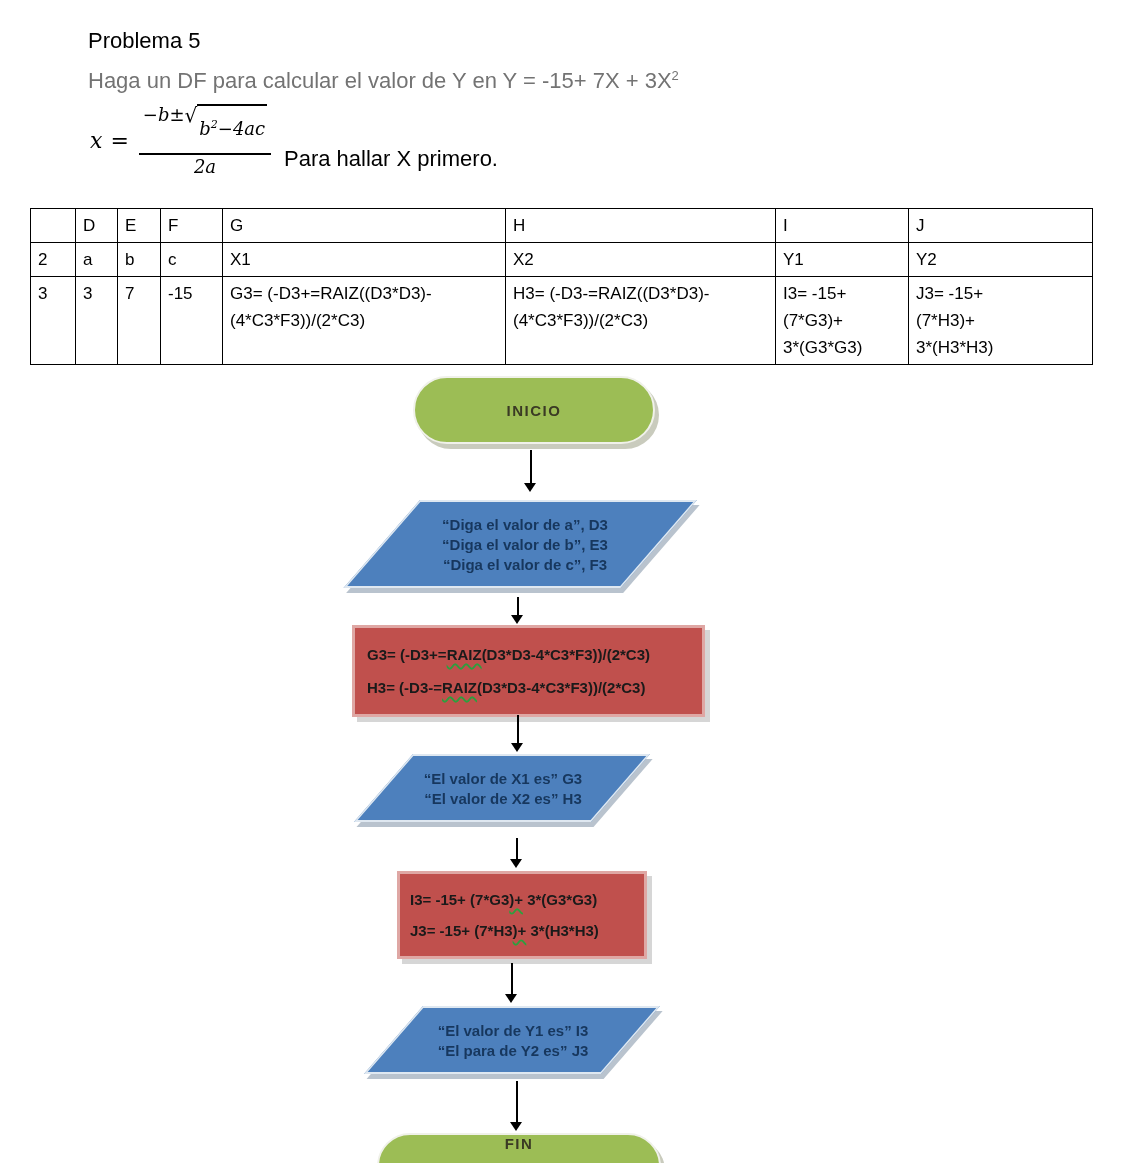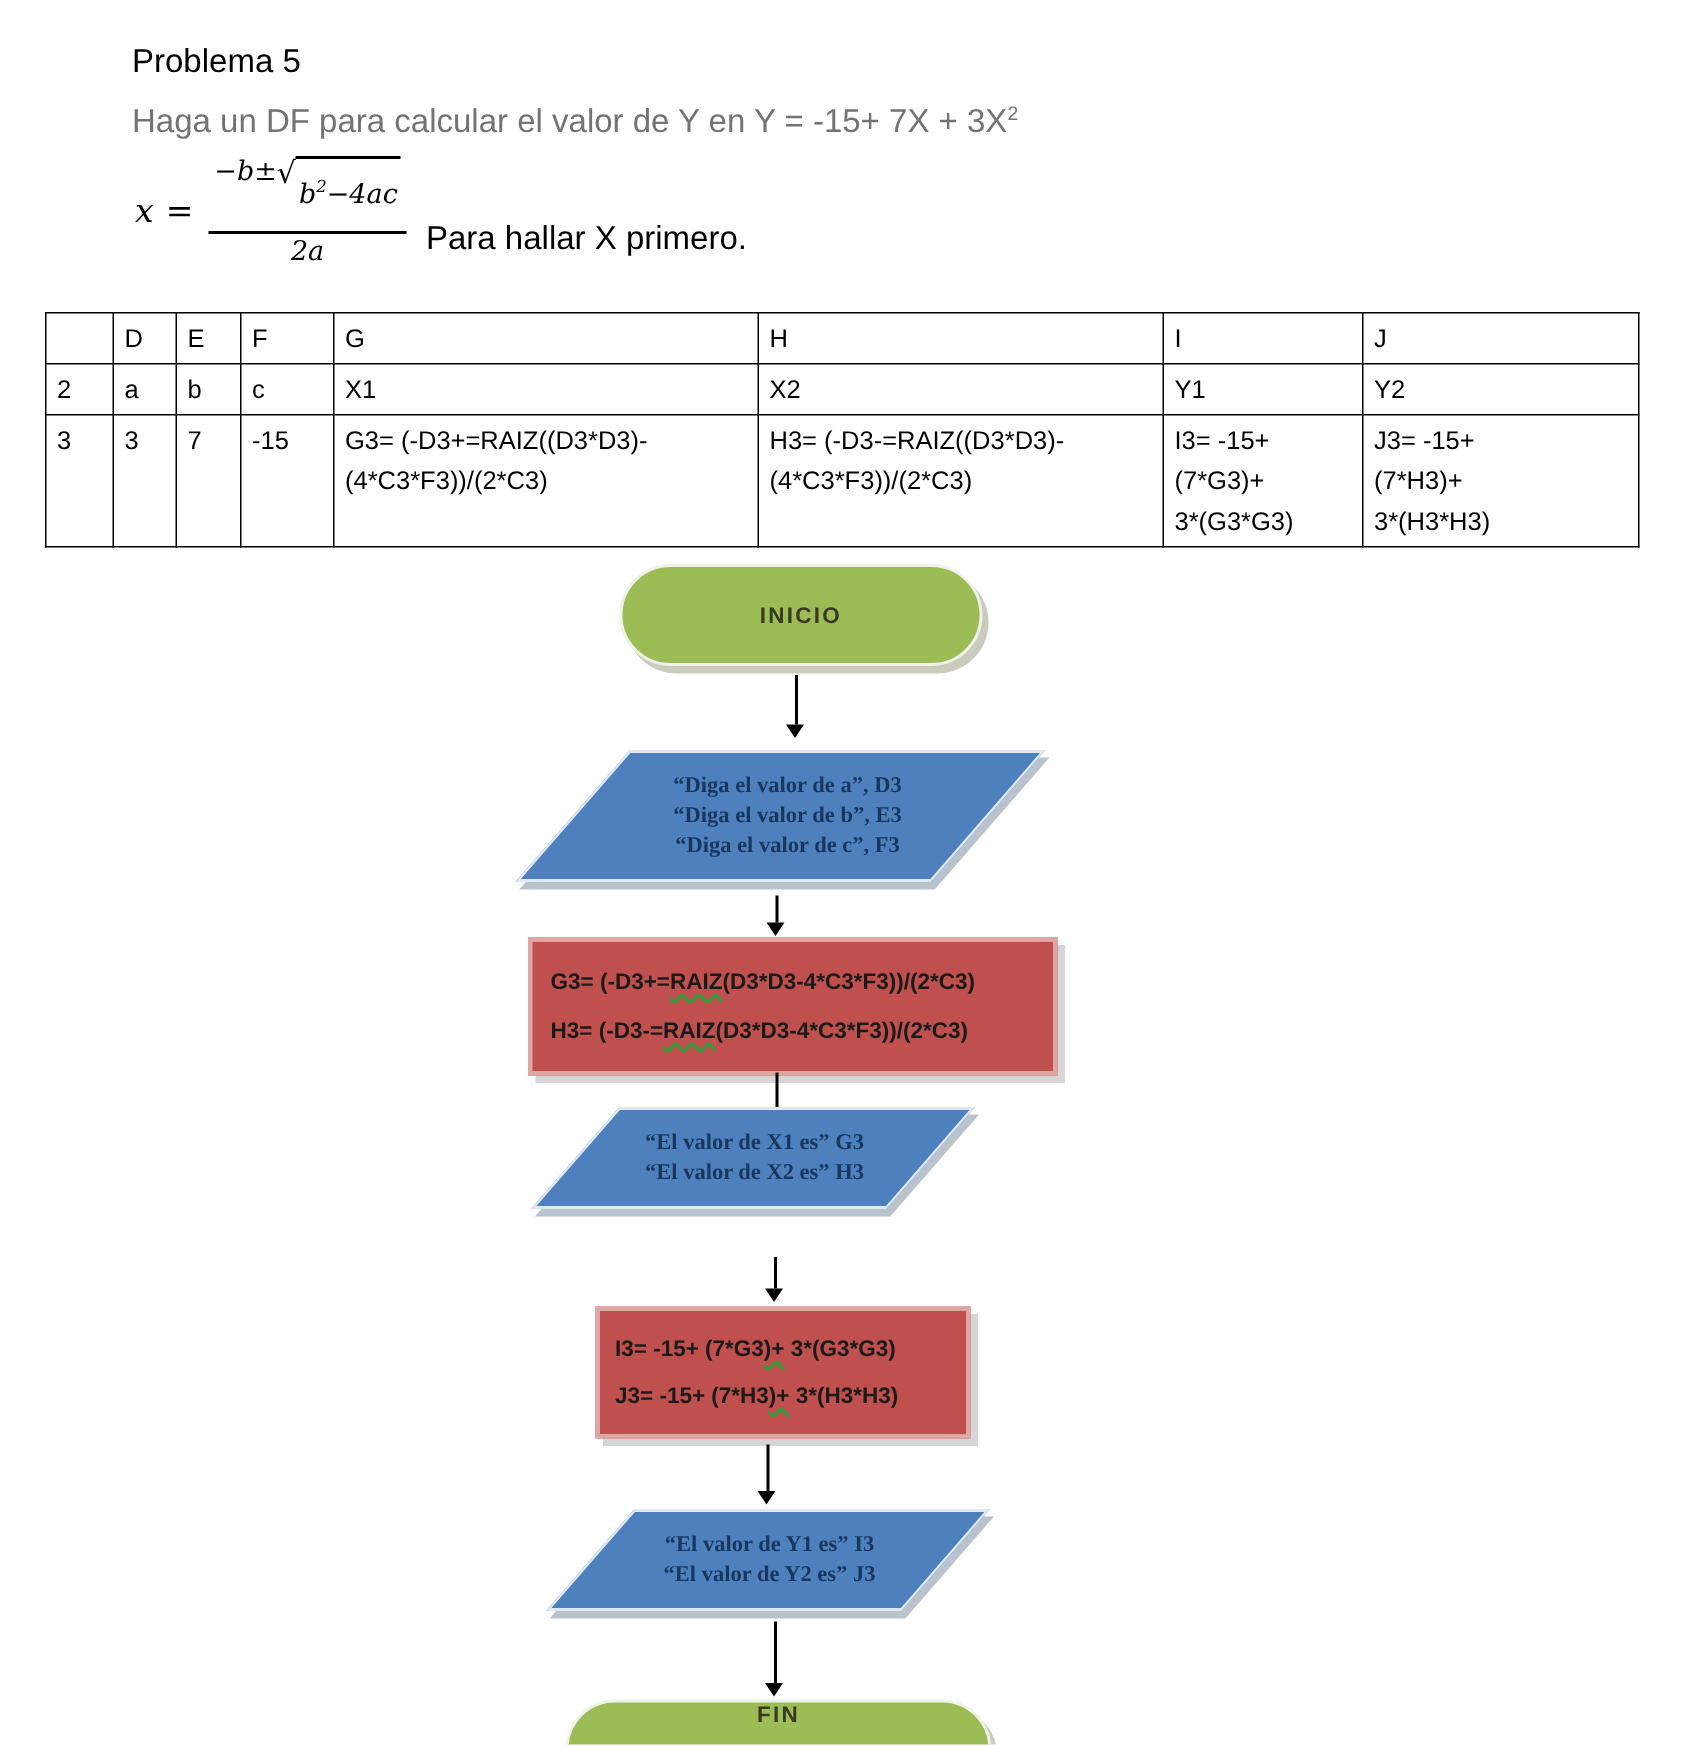--- a/index.html
+++ b/index.html
@@ -30,21 +30,21 @@
   table.sheet td{border:1.5px solid #000;padding:3px 6px 3px 7px;vertical-align:top;
                  line-height:27px;overflow:hidden;}
   .pre{white-space:pre-line;}
 
   
   .pill{position:absolute;border-radius:34px;background:var(--terminator-fill,#9cbd55);
         border:2px solid #f0f1ea;box-shadow:4px 5px 0 #c9cbbd;
         display:flex;align-items:center;justify-content:center;}
   .pill-label{font-size:15px;font-weight:bold;letter-spacing:1.5px;color:#3a3a24;text-align:center;}
 
-  .io{position:absolute;font-family:Liberation Serif, serif;}
+  .io{position:absolute;}
   .io-skin{position:absolute;top:0;height:100%;transform:skewX(-41deg);transform-origin:top left;
            background:var(--io-fill,#4d80bd);border:2px solid #dfe8f1;box-shadow:7px 5px 0 #b9c3ce;
            box-sizing:border-box;}
   .io-text{position:absolute;inset:0;display:flex;flex-direction:column;align-items:center;
            justify-content:center;gap:3px;font-size:15px;font-weight:bold;
            color:#17375e;z-index:2;}
 
   .proc{position:absolute;background:var(--process-fill,#c0504d);
         border:3px solid var(--process-border,#dfa7a4);box-shadow:5px 5px 0 #d6d6d6;
         box-sizing:border-box;display:flex;flex-direction:column;justify-content:space-evenly;
@@ -153,21 +153,21 @@
   <div class="arrow-head" style="left:511px;top:615px;"></div>
 
   <div class="proc" style="left:352px;top:625px;width:353px;height:92px;">
     <div class="proc-line"><span>G3= (-D3+=</span><span class="squig">RAIZ</span><span>(D3*D3-4*C3*F3))/(2*C3)</span></div>
     <div class="proc-line"><span>H3= (-D3-=</span><span class="squig">RAIZ</span><span>(D3*D3-4*C3*F3))/(2*C3)</span></div>
   </div>
 
   <div class="arrow-line" style="left:517px;top:715px;height:28px;"></div>
   <div class="arrow-head" style="left:511px;top:743px;"></div>
 
-  <div class="io" style="left:353px;top:738px;width:300px;height:68px;">
+  <div class="io" style="left:353px;top:754px;width:300px;height:68px;">
     <div class="io-skin" style="left:60px;width:237px;"></div>
     <div class="io-text">
       <span>“El valor de X1 es” G3</span>
       <span>“El valor de X2 es” H3</span>
     </div>
   </div>
 
   <div class="arrow-line" style="left:516px;top:838px;height:21px;"></div>
   <div class="arrow-head" style="left:510px;top:859px;"></div>
 
@@ -176,21 +176,21 @@
     <div class="proc-line"><span>J3= -15+ (7*H3</span><span class="squig">)+</span><span> 3*(H3*H3)</span></div>
   </div>
 
   <div class="arrow-line" style="left:511px;top:963px;height:31px;"></div>
   <div class="arrow-head" style="left:505px;top:994px;"></div>
 
   <div class="io" style="left:363px;top:1006px;width:300px;height:68px;">
     <div class="io-skin" style="left:60px;width:237px;"></div>
     <div class="io-text">
       <span>“El valor de Y1 es” I3</span>
-      <span>“El valor de Y2 es” J3</span>
+      <span>“El para de Y2 es” J3</span>
     </div>
   </div>
 
   <div class="arrow-line" style="left:516px;top:1081px;height:41px;"></div>
   <div class="arrow-head" style="left:510px;top:1122px;"></div>
 
   <div class="pill" style="left:377px;top:1133px;width:280px;height:62px;align-items:flex-start;">
     <span class="pill-label" style="margin-top:0;">FIN</span>
   </div>
 

